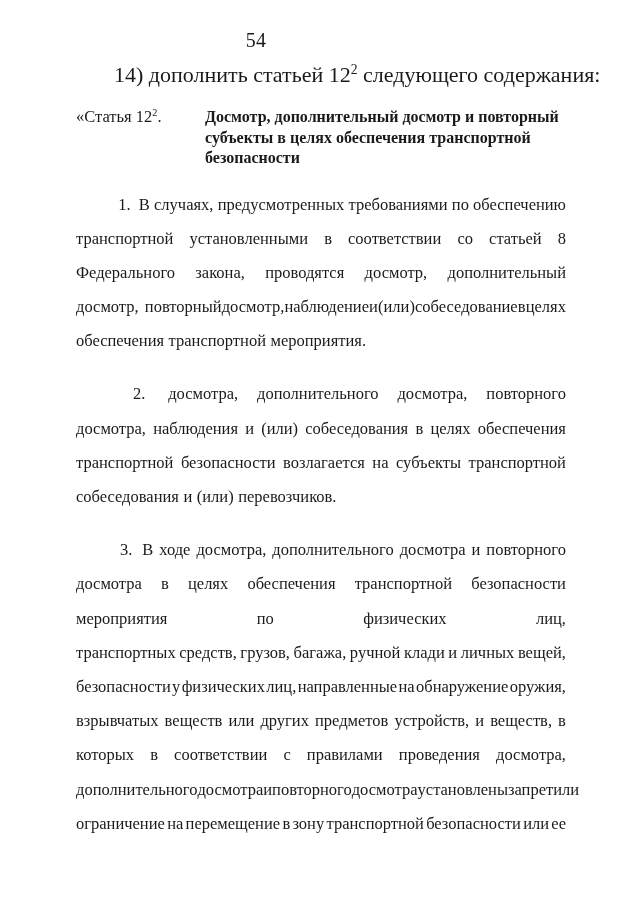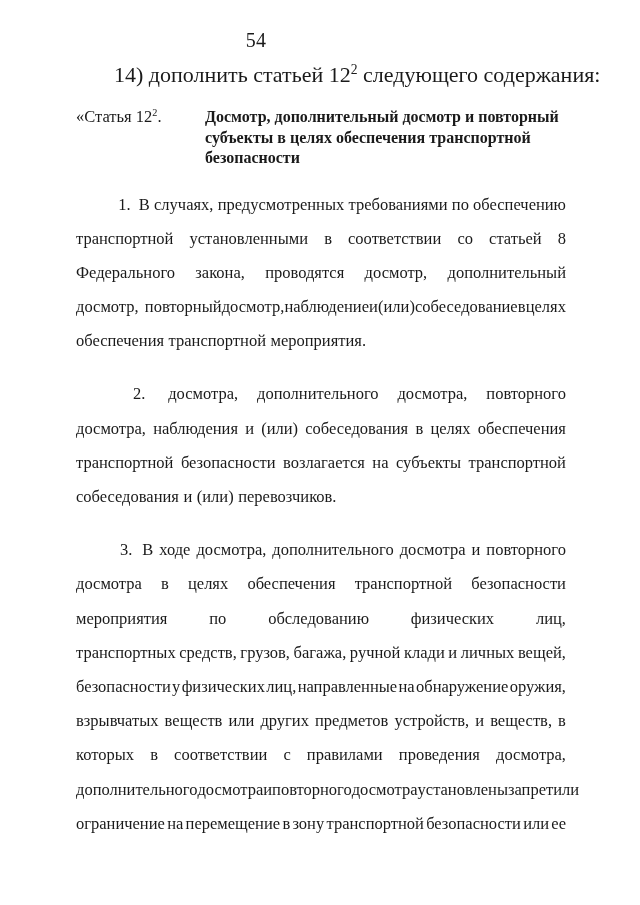--- a/index.html
+++ b/index.html
@@ -219,21 +219,20 @@
             <span class="w">досмотра</span>
             <span class="w">в</span>
             <span class="w">целях</span>
             <span class="w">обеспечения</span>
             <span class="w">транспортной</span>
             <span class="w">безопасности</span>
           </div>
           <div class="ln just">
             <span class="w">мероприятия</span>
             <span class="w">по</span>
-            <span class="w">обследованию</span>
             <span class="w">физических</span>
             <span class="w">лиц,</span>
           </div>
           <div class="ln just">
             <span class="w">транспортных</span>
             <span class="w">средств,</span>
             <span class="w">грузов,</span>
             <span class="w">багажа,</span>
             <span class="w">ручной</span>
             <span class="w">клади</span>

